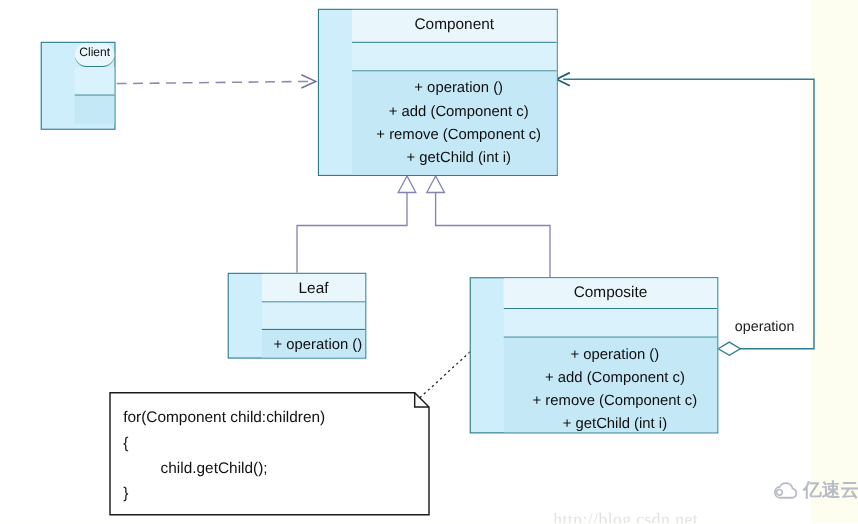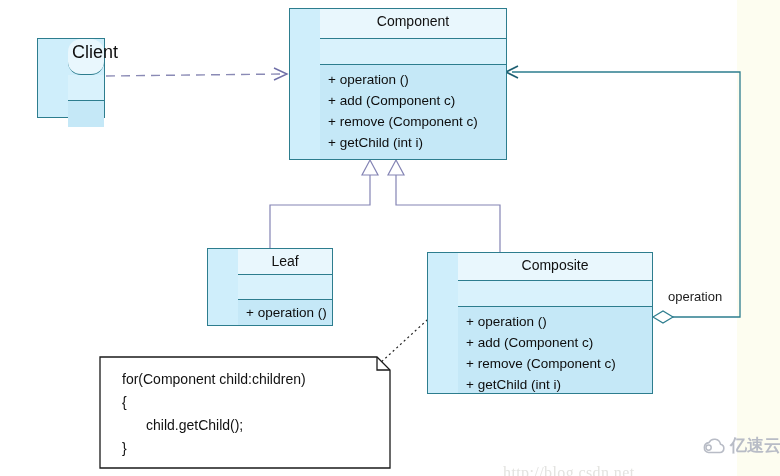--- a/index.html
+++ b/index.html
@@ -53,37 +53,38 @@
   }
   .uml-attrs {
     background: #d9f2fc;
     border-bottom: 1px solid #2d7d8e;
     box-sizing: border-box;
   }
   .uml-ops {
     background: #c5e8f7;
     box-sizing: border-box;
     padding: 4px 0 5px 0;
+    text-align: center;
   }
   .uml-ops .op {
     font-size: 13.5px;
     color: #0d0d0d;
     line-height: 21px;
     padding-left: 8px;
     white-space: nowrap;
   }
 
   
   #class-component { left: 289px; top: 8px; width: 218px; height: 152px; }
   #class-component .uml-name  { height: 30px; }
   #class-component .uml-attrs { height: 26px; }
   #class-component .uml-ops   { height: 94px; }
 
   #class-client { left: 37px; top: 38px; width: 68px; height: 80px; }
-  #class-client .uml-name  { height: 36px; font-size: 18px; padding-top:4px;border-radius:13px; }
+  #class-client .uml-name  { height: 22px; font-size: 11px; padding-top:4px;border-radius:13px; }
   #class-client .uml-attrs { height: 26px; }
   #class-client .uml-ops   { height: 26px; }
 
   #class-leaf { left: 207px; top: 248px; width: 126px; height: 78px; }
   #class-leaf .uml-name  { height: 26px; }
   #class-leaf .uml-attrs { height: 25px; }
   #class-leaf .uml-ops   { height: 25px; padding: 2px 0 0 0; }
   #class-leaf .uml-ops .op { line-height: 21px; }
 
   #class-composite { left: 427px; top: 252px; width: 226px; height: 142px; }
@@ -97,21 +98,21 @@
     left: 100px; top: 357px;
     width: 290px; height: 111px;
     background: #ffffff;
     box-sizing: border-box;
   }
   .note-line {
     position: absolute;
     font-size: 14px;
     color: #111111;
     white-space: pre;
-    left: 22px;
+    left: 12px;
   }
   .note-line.l0 { top: 14px; }
   .note-line.l1 { top: 37px; }
   .note-line.l2 { top: 60px; left: 46px; }
   .note-line.l3 { top: 83px; }
 
   
   #label-children {
     position: absolute;
     left: 668px; top: 289px;

